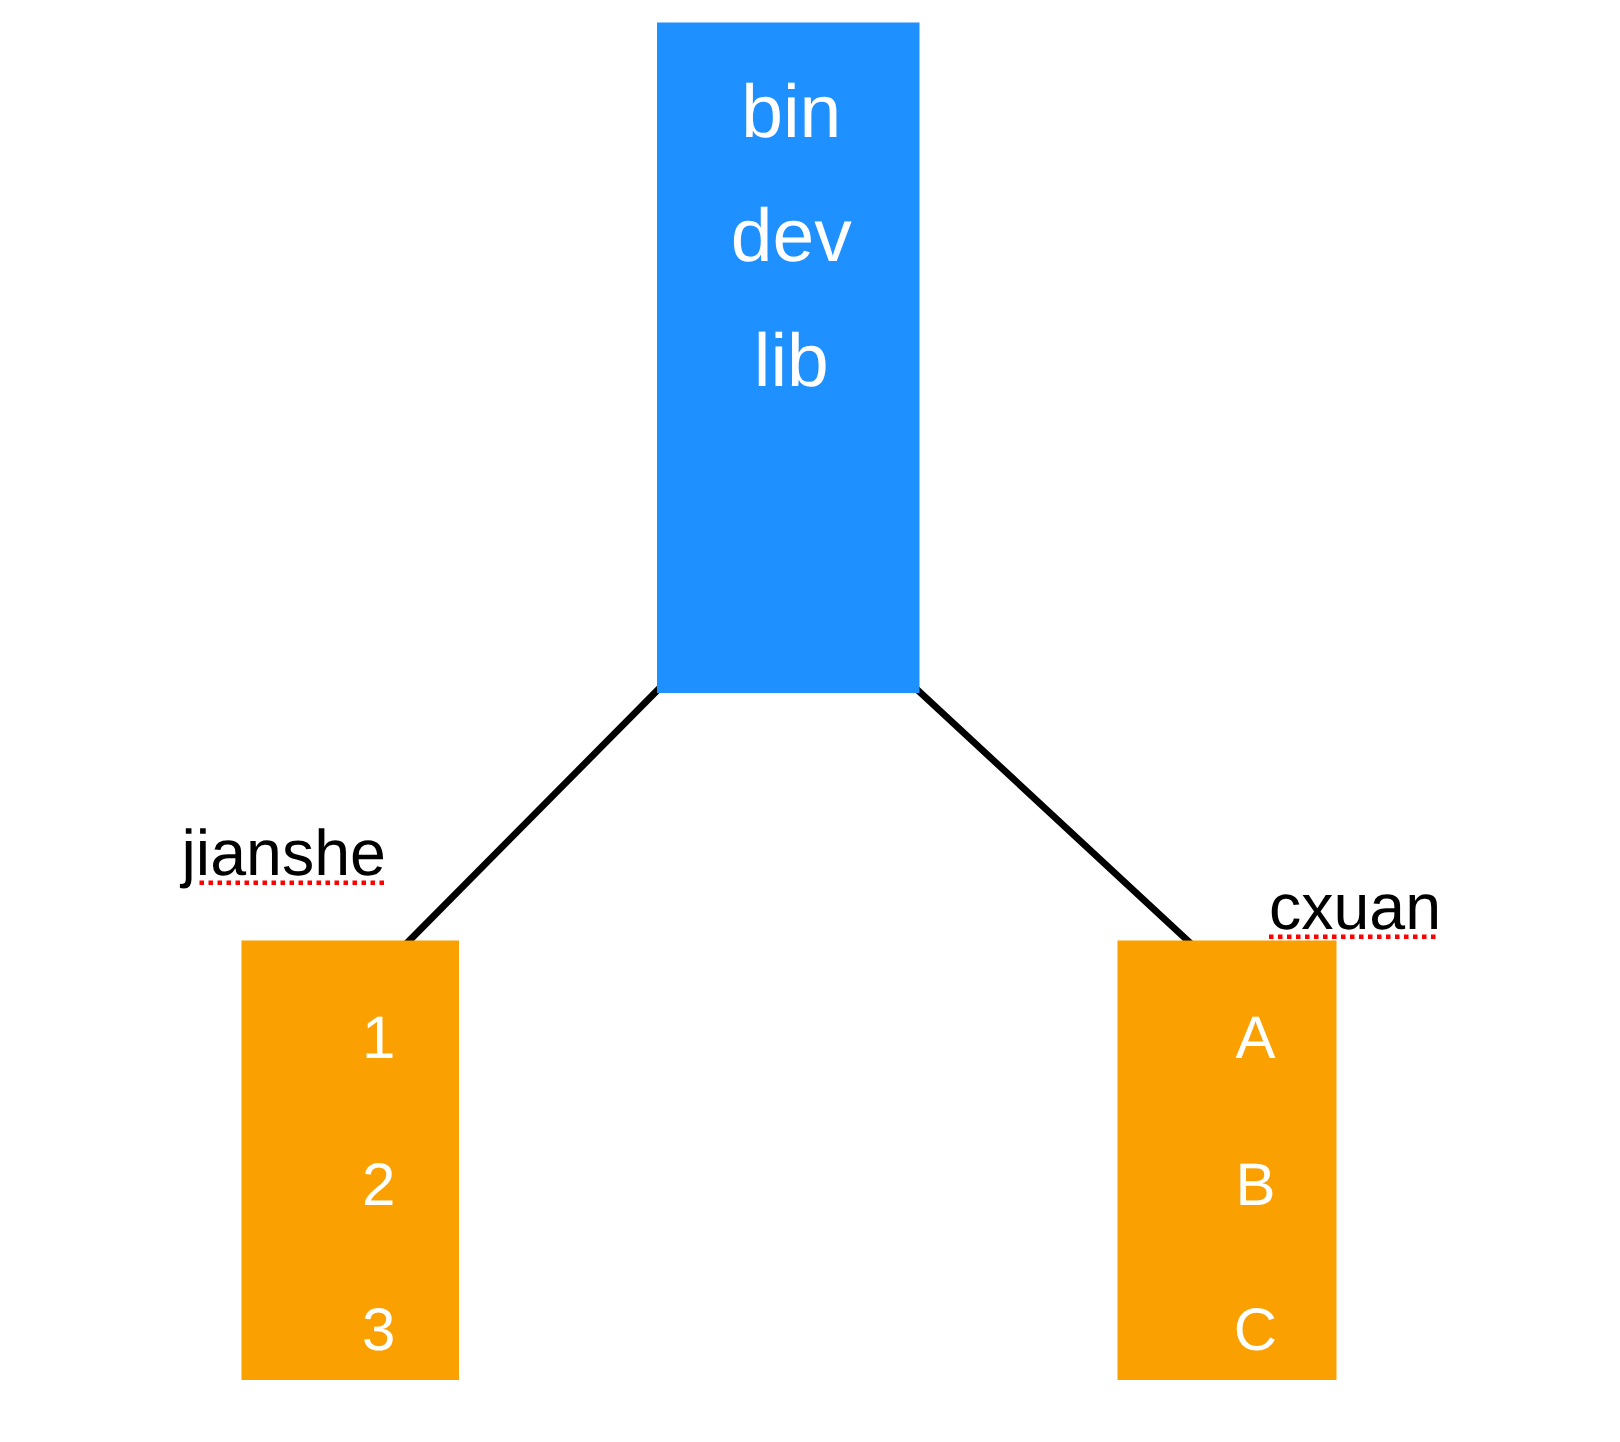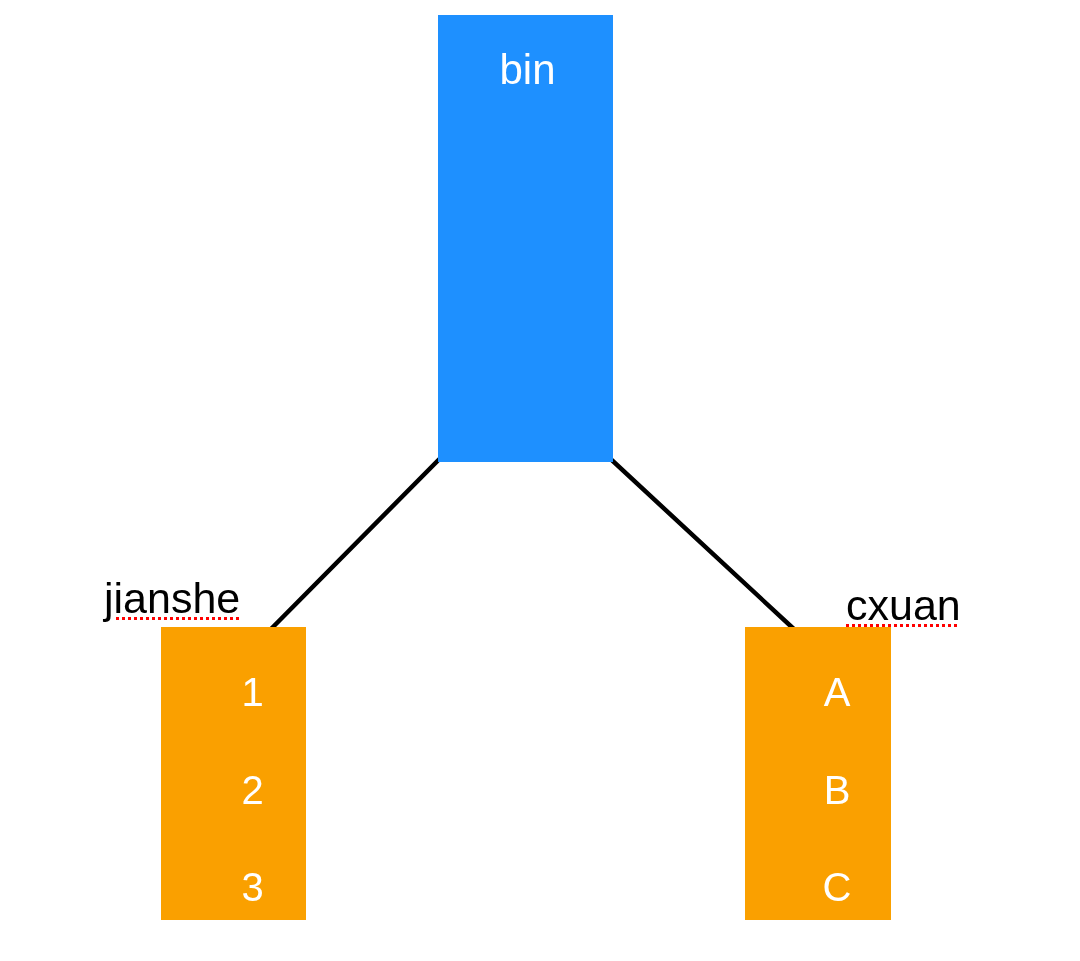--- a/index.html
+++ b/index.html
@@ -63,21 +63,21 @@
     height: 100%;
     display: flex;
     flex-direction: column;
   }
   .root .entry-list {
     padding-top: 34px;
     align-items: center;
   }
   .root .entry {
     color: #ffffff;
-    font-size: 42px;
+    font-size: 50px;
     line-height: 1;
     height: 83px;
     display: flex;
     align-items: flex-start;
     justify-content: center;
     width: 100%;
     padding-left: 4px;
     box-sizing: border-box;
   }
 
@@ -106,36 +106,38 @@
     font-size: 43px;
     line-height: 1;
     color: #000000;
     white-space: nowrap;
     text-decoration: underline;
     text-decoration-color: #ff0000;
     text-decoration-style: dotted;
     text-decoration-thickness: 3px;
     text-underline-offset: 4px;
   }
-  .caption.left  { left: 104px; top: 548px; margin-top: 29px; }
+  .caption.left  { left: 121px; top: 548px; }
   .caption.right { left: 846px; top: 548px; margin-top: 36px; }
 </style>
 </head>
 <body>
 
 <div id="canvas" style="background: rgb(255, 255, 255);">
 
   <svg id="edges" viewBox="0 0 1080 961" xmlns="http://www.w3.org/2000/svg">
     <line x1="486" y1="412" x2="271" y2="629" stroke="#000000" stroke-width="4.5" stroke-linecap="round"></line>
     <line x1="560" y1="412" x2="796" y2="631" stroke="#000000" stroke-width="4.5" stroke-linecap="round"></line>
   </svg>
 
   <div class="node-box root" style="background: rgb(30, 144, 255);">
     <div class="entry-list">
       <div class="entry" style="color: rgb(255, 255, 255);">bin</div>
+      <div class="entry" style="color: rgb(255, 255, 255);">dev</div>
+      <div class="entry" style="color: rgb(255, 255, 255);">lib</div>
     </div>
   </div>
 
   <div class="caption left" style="color: rgb(0, 0, 0); text-decoration-color: rgb(255, 0, 0);">jianshe</div>
 
   <div class="node-box leaf-left" style="background: rgb(250, 160, 0);">
     <div class="entry-list">
       <div class="entry" style="color: rgb(255, 255, 255);">1</div>
       <div class="entry" style="color: rgb(255, 255, 255);">2</div>
       <div class="entry" style="color: rgb(255, 255, 255);">3</div>

